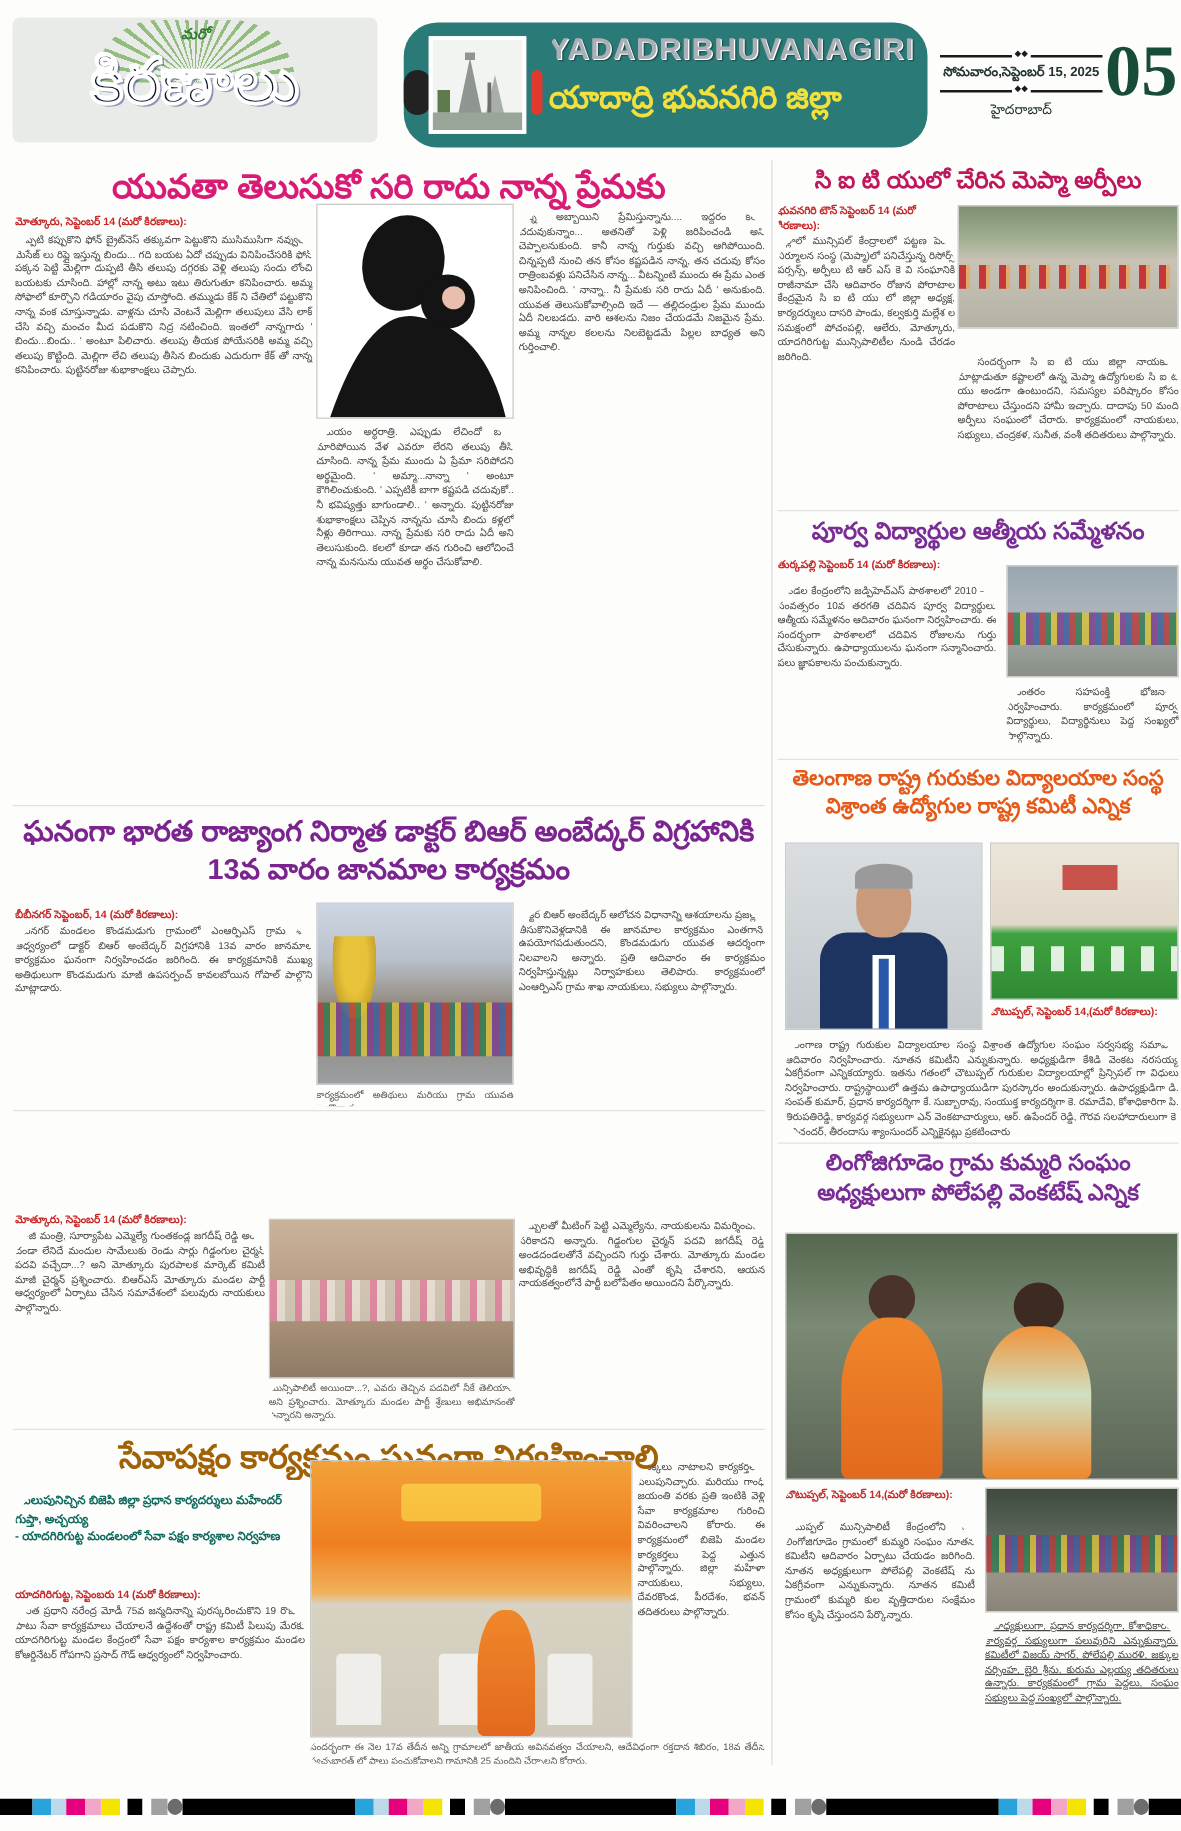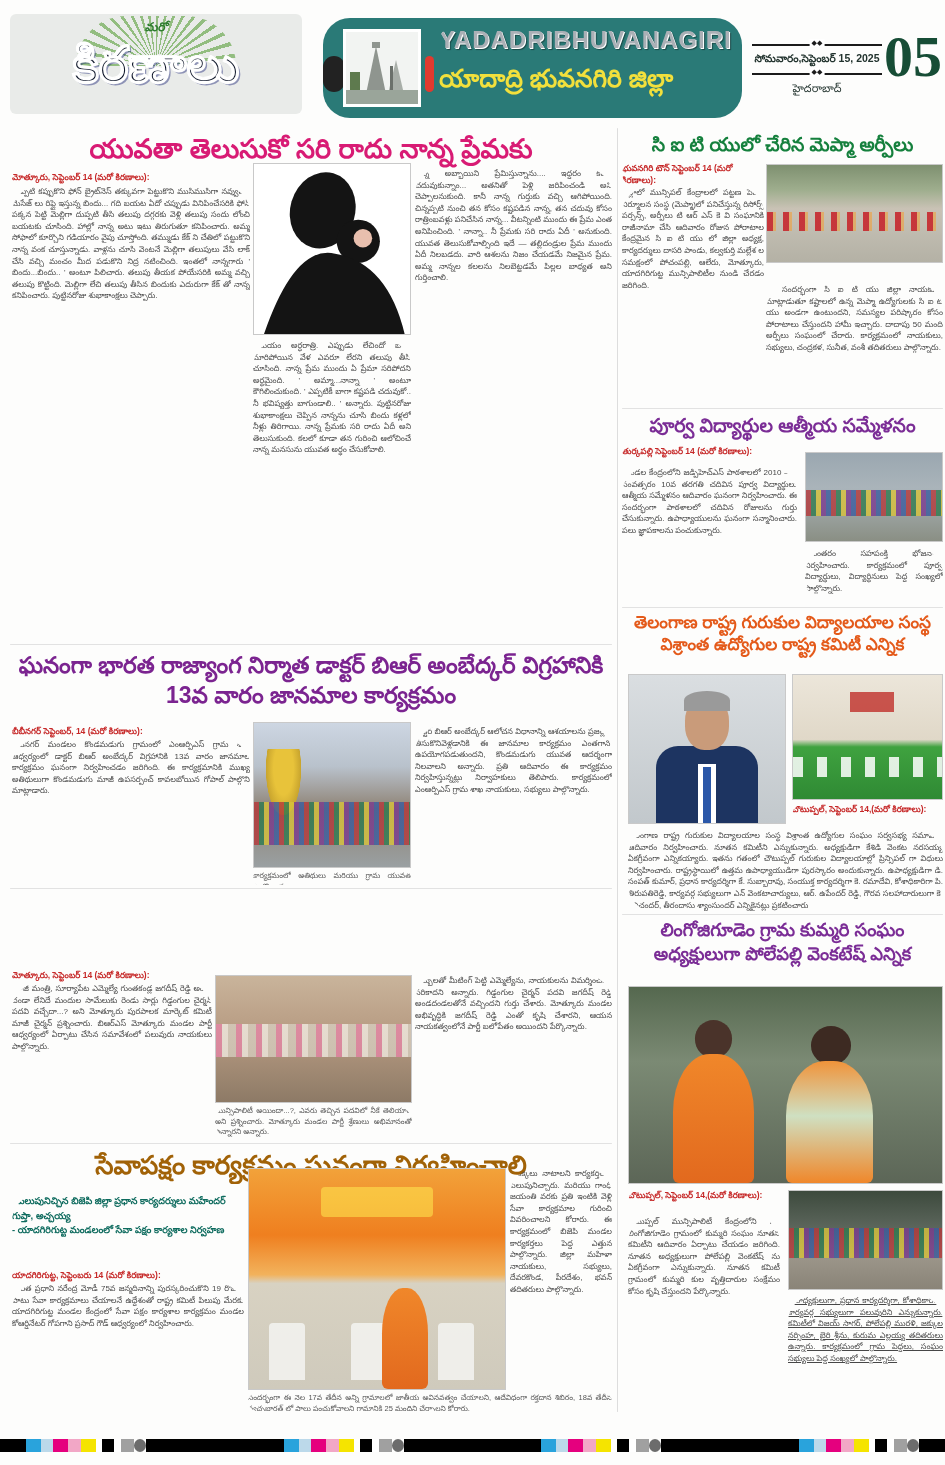--- a/index.html
+++ b/index.html
@@ -33,21 +33,21 @@
   .rule::after{content:"◆◆";position:absolute;left:50%;top:-5px;transform:translateX(-50%);
         font-size:7px;color:#1b1b1b;background:#fff;padding:0 2px;}
   .dateline{font-size:10.5px;font-weight:bold;color:#22332e;text-align:center;}
   .cityline{font-size:11px;color:#22332e;text-align:center;}
   .page-num{font-family:"Liberation Serif",serif;font-size:58px;font-weight:bold;color:#174d36;
         line-height:78px;text-align:center;}
 
   
   .c-mag{color:#d81b74;}
   .c-pur{color:#7b2490;}
-  .c-blue{color:#15803d;}
+  .c-blue{color:#be185d;}
   .c-green{color:#a16207;}
   .c-org{color:#e45a1a;}
   .c-pur2{color:#7b2d96;}
 
   
   .ph-citu{background:linear-gradient(180deg,#7e9070 0%,#9fae8e 26%,#c9c2b5 45%,#c2beb2 62%,#b4b1a5 100%);}
   .flag-row{position:absolute;left:0;top:48%;width:100%;height:20%;
         background:repeating-linear-gradient(90deg,rgba(198,40,46,.9) 0 6px,rgba(240,160,60,.6) 6px 9px,transparent 9px 16px);}
   .ph-alumni{background:linear-gradient(180deg,#9aa7b0 0%,#aab4ba 40%,#8a8f84 100%);}
   .people-row{position:absolute;left:0;top:42%;width:100%;height:30%;

